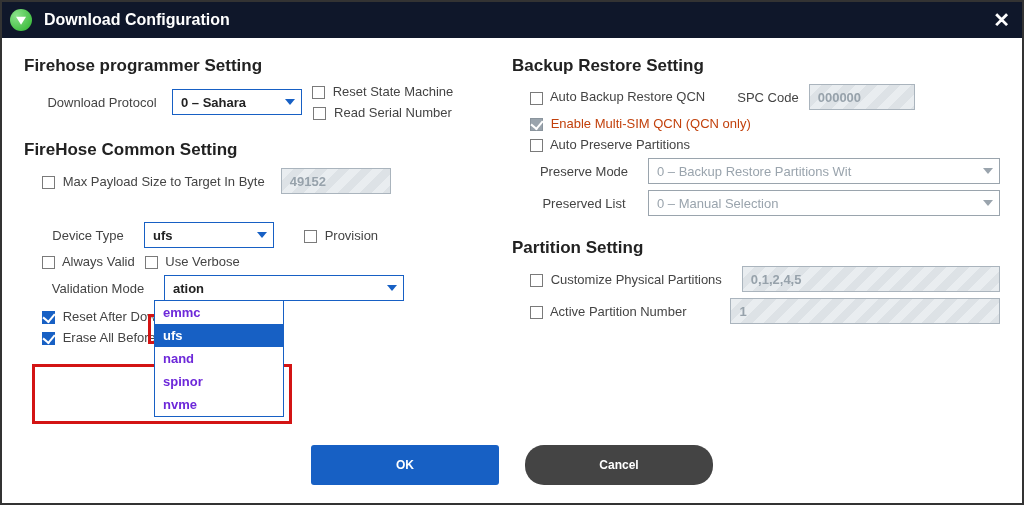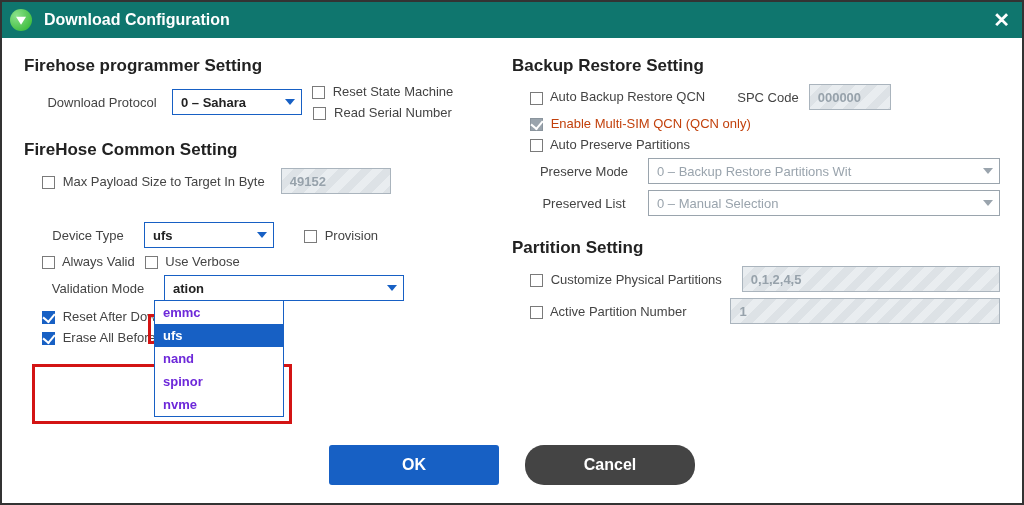--- a/index.html
+++ b/index.html
@@ -16,21 +16,21 @@
   .window {
     position: absolute;
     inset: 0;
     border: 2px solid #333;
     display: flex;
     flex-direction: column;
     background: #fff;
   }
   
   .titlebar {
-    background: #0f766e;
+    background: #0f172a;
     color: #fff;
     height: 36px;
     display: flex;
     align-items: center;
     padding: 0 8px;
     font-weight: bold;
     font-size: 16px;
   }
   .titlebar .app-icon {
     width: 22px; height: 22px;
@@ -153,24 +153,24 @@
   .red-box { position:absolute; border:3px solid #d31414; pointer-events:none; }
 
   
   .footer {
     display: flex;
     justify-content: center;
     gap: 26px;
     padding-bottom: 18px;
   }
   .btn {
-    width: 170px; height: 40px;
+    width: 188px; height: 40px;
     border-radius: 3px;
     display: flex; align-items:center; justify-content:center;
-    font-size: 16px; font-weight: bold;
+    font-size: 12px; font-weight: bold;
     cursor: pointer;
     color: #fff;
   }
   .btn.primary { background: #1760c4; }
   .btn.secondary { background: #444; border-radius: 19px; }
 
   .disabled-text { color:#c2410c; }
 </style>
 </head>
 <body>
@@ -276,21 +276,21 @@
     <div class="col">
 
       <h3 class="section">Backup Restore Setting</h3>
 
       <div class="row indent">
         <label>
           <span class="chk"></span>
           <span class="label">Auto Backup Restore QCN</span>
         </label>
         <span class="label" style="margin-left:22px">SPC Code</span>
-        <span class="hatched" style="width:82px">000000</span>
+        <span class="hatched" style="width:106px">000000</span>
       </div>
 
       <div class="row indent">
         <label>
           <span class="chk disabled checked"></span>
           <span class="label disabled-text">Enable Multi-SIM QCN (QCN only)</span>
         </label>
       </div>
 
       <div class="row indent">

